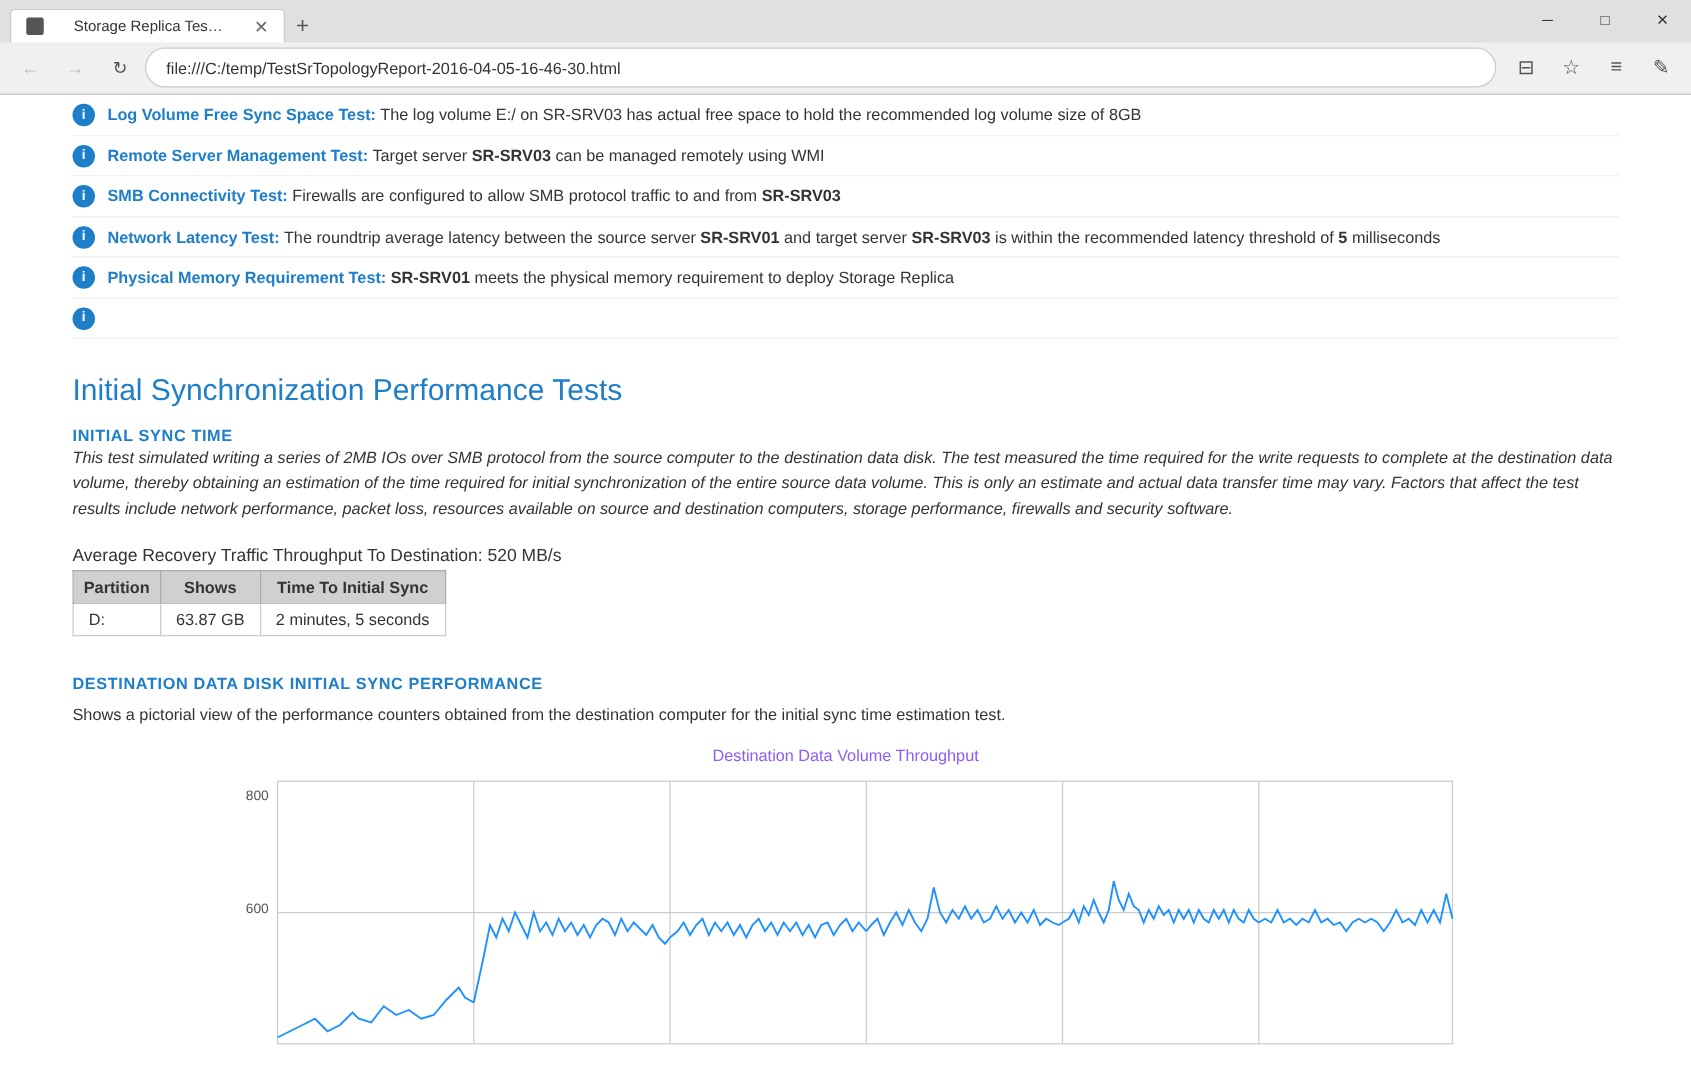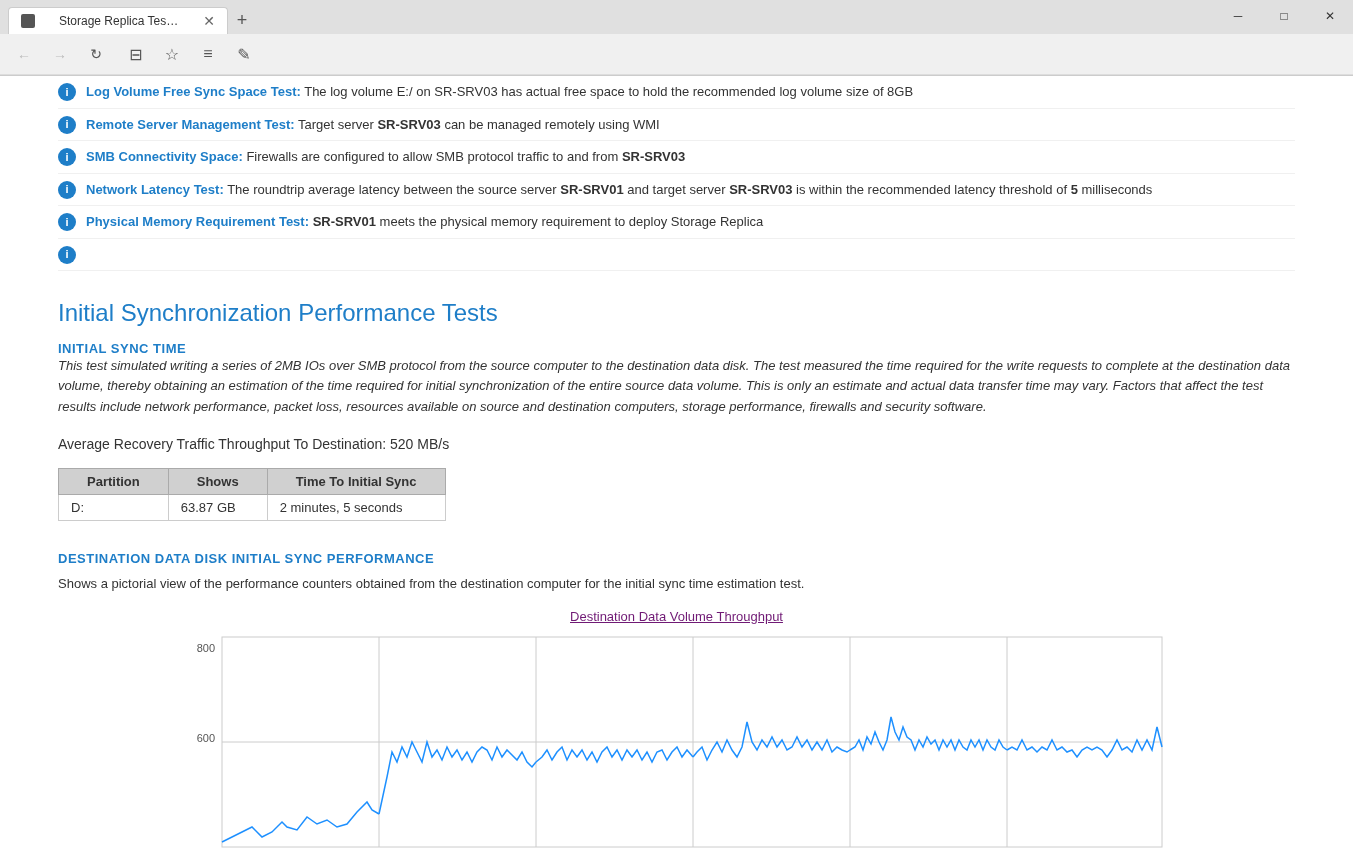--- a/index.html
+++ b/index.html
@@ -173,33 +173,33 @@
     .description-text {
       font-size: 13px;
       color: #333;
       font-style: italic;
       line-height: 1.6;
       margin-bottom: 18px;
     }
     .throughput-label {
       font-size: 14px;
       color: #333;
-      margin-bottom: 16px;
+      margin-bottom: 4px;
     }
 
     
     .sync-table {
       border-collapse: collapse;
       font-size: 13px;
       margin-bottom: 30px;
     }
     .sync-table th {
       background: #d0d0d0;
       border: 1px solid #aaa;
-      padding: 5px 28px;
+      padding: 5px 8px;
       font-weight: 600;
       text-align: center;
     }
     .sync-table td {
       border: 1px solid #ccc;
       padding: 5px 12px;
       background: #fff;
     }
 
     
@@ -216,23 +216,22 @@
       margin-bottom: 18px;
     }
     .chart-container {
       width: 100%;
       max-width: 980px;
       margin: 0 auto;
     }
     .chart-title {
       text-align: center;
       font-size: 13px;
-      color: #701a75;
+      color: #8b5cf6;
       margin-bottom: 8px;
-      text-decoration: underline;
     }
     .chart-area {
       position: relative;
       width: 100%;
       height: 220px;
     }
     .chart-svg {
       width: 100%;
       height: 100%;
     }
@@ -258,20 +257,23 @@
       <div class="win-btn">─</div>
       <div class="win-btn">□</div>
       <div class="win-btn close">✕</div>
     </div>
   </div>
 
   <div class="nav-bar">
     <div class="nav-btn disabled">←</div>
     <div class="nav-btn disabled">→</div>
     <div class="nav-btn">↻</div>
+    <div class="address-bar">
+      <span>file:///C:/temp/TestSrTopologyReport-2016-04-05-16-46-30.html</span>
+    </div>
     <div class="nav-icons">
       <div class="nav-icon-btn">⊟</div>
       <div class="nav-icon-btn">☆</div>
       <div class="nav-icon-btn">≡</div>
       <div class="nav-icon-btn">✎</div>
     </div>
   </div>
 </div>
 
 <div class="page-content">
@@ -288,21 +290,21 @@
     <div class="info-icon">i</div>
     <div>
       <a class="info-link">Remote Server Management Test:</a>
       <span> Target server <strong>SR-SRV03</strong> can be managed remotely using WMI</span>
     </div>
   </div>
 
   <div class="info-row">
     <div class="info-icon">i</div>
     <div>
-      <a class="info-link">SMB Connectivity Space:</a>
+      <a class="info-link">SMB Connectivity Test:</a>
       <span> Firewalls are configured to allow SMB protocol traffic to and from <strong>SR-SRV03</strong></span>
     </div>
   </div>
 
   <div class="info-row">
     <div class="info-icon">i</div>
     <div>
       <a class="info-link">Network Latency Test:</a>
       <span> The roundtrip average latency between the source server <strong>SR-SRV01</strong> and target server <strong>SR-SRV03</strong> is within the recommended latency threshold of <strong>5</strong> milliseconds</span>
     </div>

